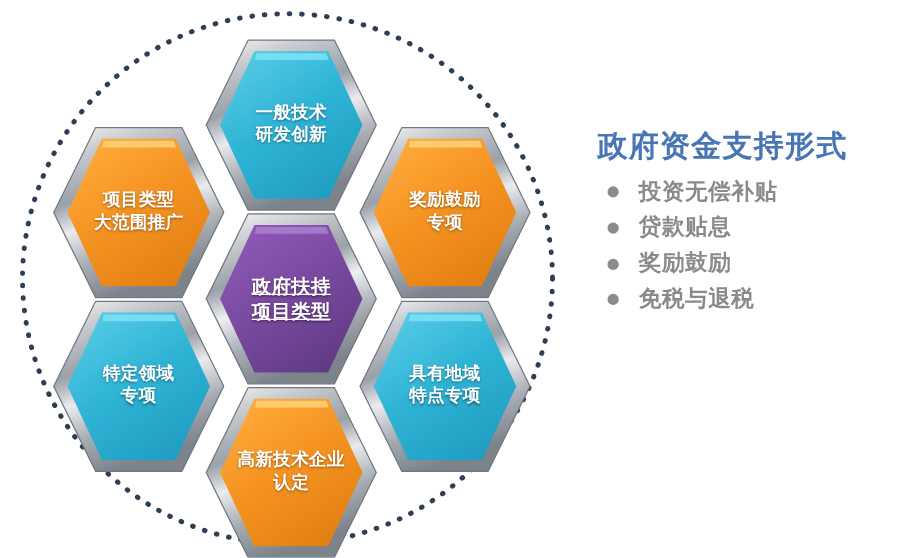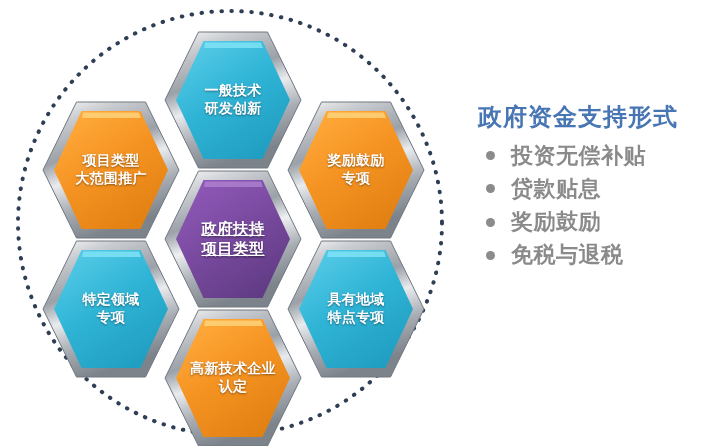--- a/index.html
+++ b/index.html
@@ -112,21 +112,21 @@
   }
   .bullet-dot {
     width: 9px;
     height: 9px;
     border-radius: 50%;
     background: #8b8b8b;
     margin-right: 16px;
     flex: 0 0 auto;
   }
   .panel-list .li-text {
-    font-size: 22px;
+    font-size: 18px;
     font-weight: bold;
     color: #8a8a8a;
     letter-spacing: 0.5px;
     line-height: 1.1;
     white-space: nowrap;
   }
 </style>
 </head>
 <body>
 

